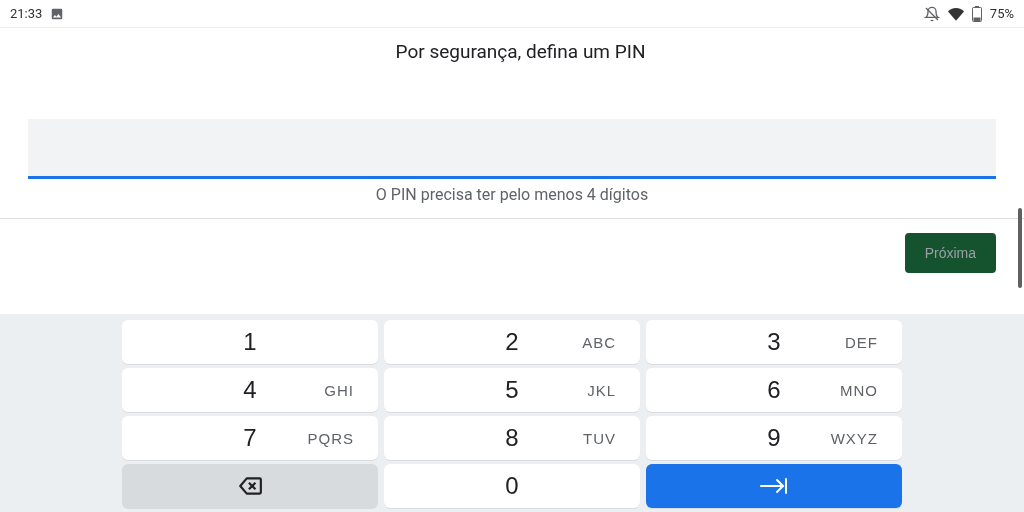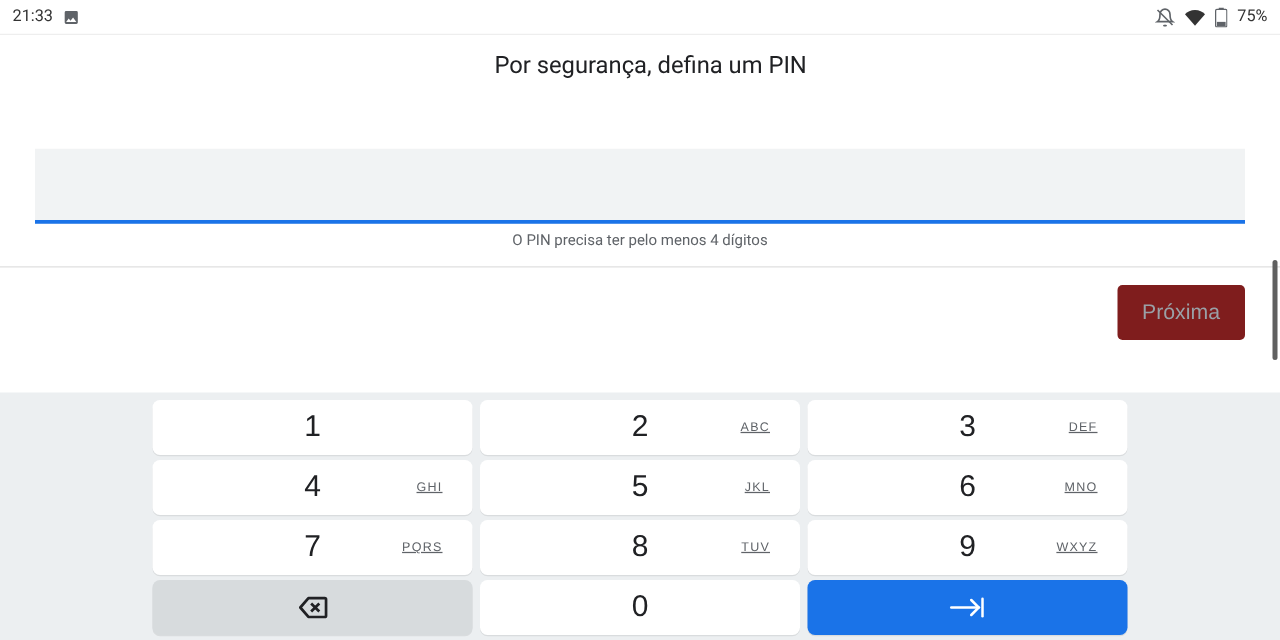--- a/index.html
+++ b/index.html
@@ -7,32 +7,32 @@
     .scroll-indicator { position:absolute; right:2px; top:208px; width:4px; height:80px; background:#606060; border-radius:2px; }
 
     .status-bar { height:28px; display:flex; align-items:center; justify-content:space-between; padding:0 10px; font-size:13px; color:#333; border-bottom:1px solid #eee; }
     .status-left,.status-right { display:flex; align-items:center; gap:8px; }
     .status-right svg { display:block; }
 
     .title { text-align:center; font-size:19px; color:#202124; margin-top:12px; font-weight:400;padding-left:17px; }
 
     .pin-area { margin:56px 28px 0 28px; }
     .pin-input { width:100%; height:60px; background:#f1f3f4; border:none; border-bottom:3px solid #1a73e8; font-size:20px; text-align:center; outline:none; letter-spacing:10px; }
-    .hint { text-align:center; font-size:12px; color:#5f6368; margin-top:6px; }
+    .hint { text-align:center; font-size:16px; color:#5f6368; margin-top:6px; }
 
     .divider { height:1px; background:#e0e0e0; margin-top:14px; }
 
     .next-row { display:flex; justify-content:flex-end; padding:14px 28px 0 28px; }
-    .next-btn { background:#7f1d1d; color:#9aa0a6; border:none; border-radius:4px; padding:12px 20px; font-size:17px; cursor:default;margin-left:40px; }
+    .next-btn { background:#14532d; color:#9aa0a6; border:none; border-radius:4px; padding:12px 20px; font-size:14px; cursor:default;margin-left:40px; }
 
     .keypad { position:absolute; left:0; right:0; bottom:0; background:#eceff1; padding:6px 122px 4px 122px; }
     .kp-row { display:flex; gap:6px; margin-bottom:4px; }
     .kp-row:last-child { margin-bottom:0; }
     .key { flex:1; height:44px; background:#fff; border:none; border-radius:6px; position:relative; display:flex; align-items:center; justify-content:center; font-size:24px; color:#202124; cursor:pointer; box-shadow:0 1px 0 rgba(0,0,0,.08); }
-    .key .letters { position:absolute; right:24px; top:50%; transform:translateY(-50%); font-size:10px; color:#5f6368; letter-spacing:1px;text-decoration:underline; }
+    .key .letters { position:absolute; right:24px; top:50%; transform:translateY(-50%); font-size:15px; color:#5f6368; letter-spacing:1px; }
     .key.backspace { background:#d7dbdd; }
     .key.enter { background:#1a73e8; }
     .key.enter svg, .key.backspace svg { display:block; }
   </style>
 </head>
 <body>
 
 <div class="status-bar">
   <div class="status-left">
     <span>21:33</span>

